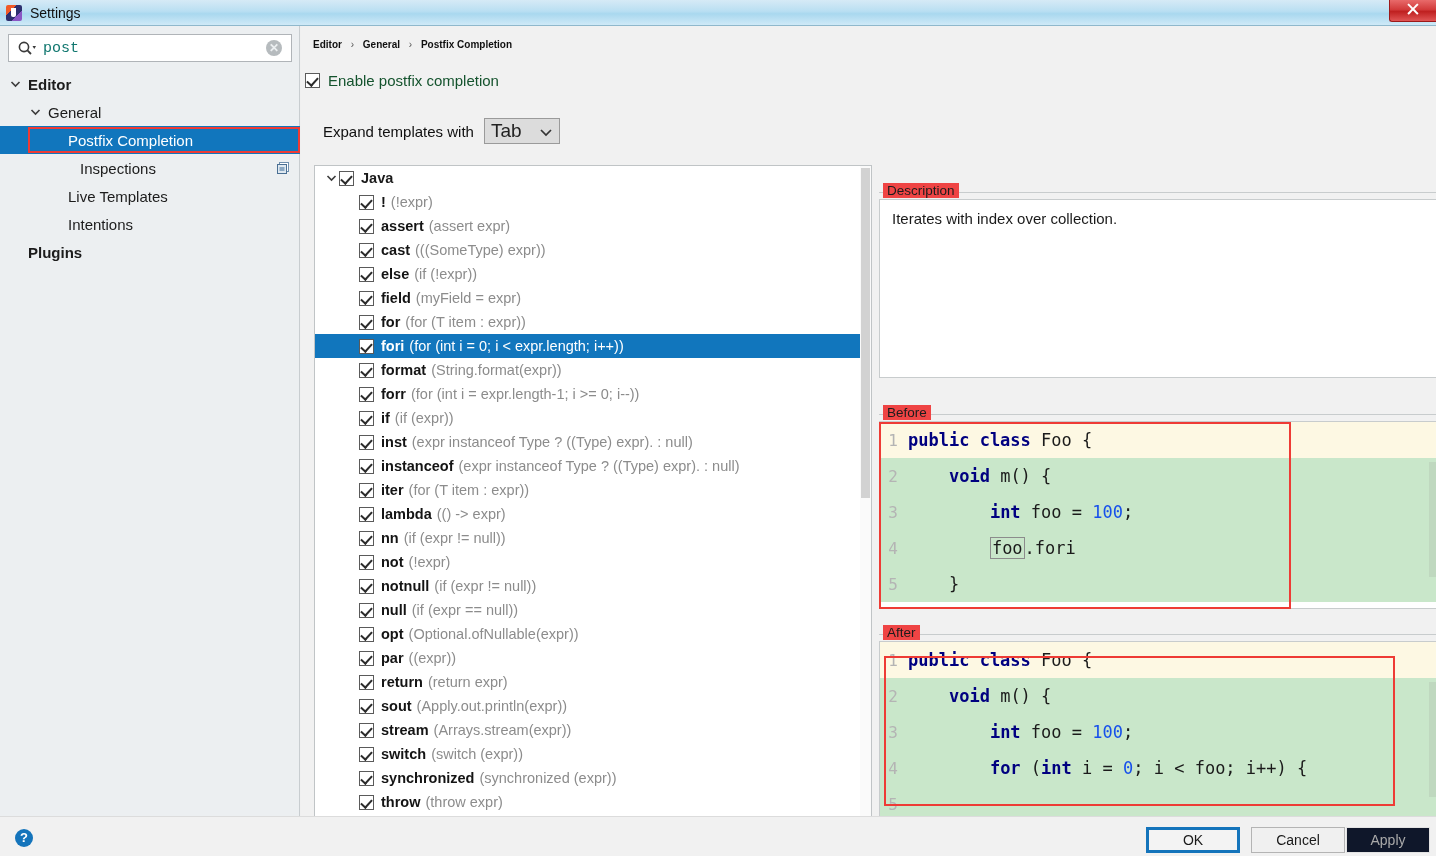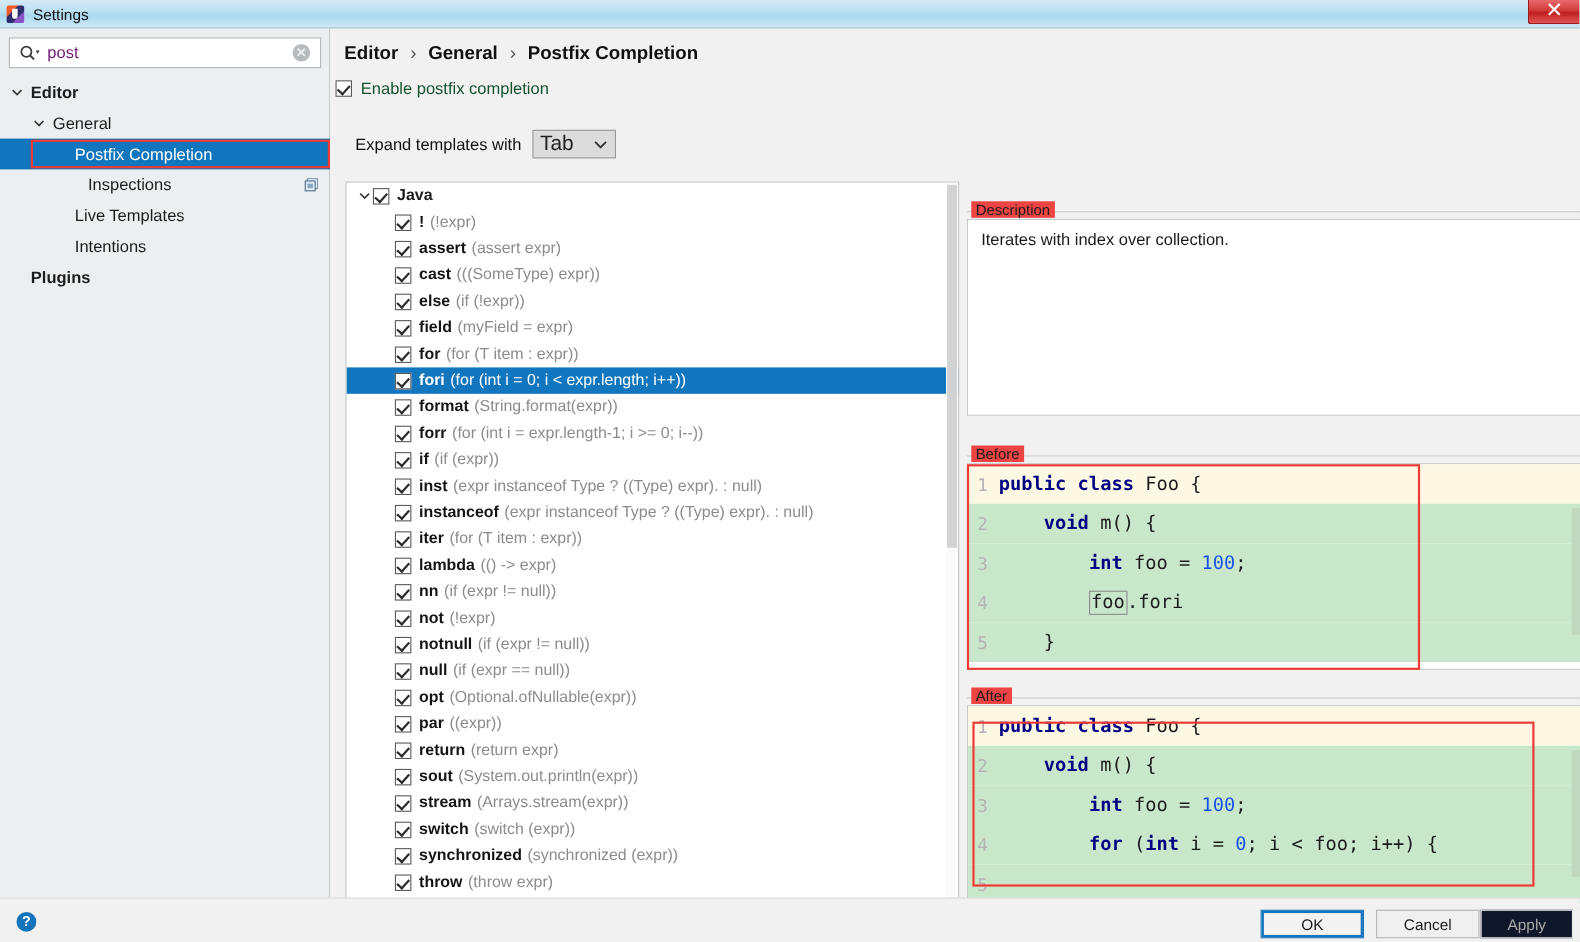--- a/index.html
+++ b/index.html
@@ -44,21 +44,21 @@
   }
   #search-box {
     position: absolute; left: 8px; top: 8px; width: 284px; height: 28px;
     background: #ffffff; border: 1px solid #b0b4b8;
     display: flex; align-items: center;
   }
   #search-icon { width: 22px; margin-left: 8px; flex: none; color: #4a4a4a; }
   #search-icon svg { display: block; }
   #search-input {
     border: none; outline: none; flex: 1; font-size: 15px;
-    color: #701a75; font-family: Liberation Sans, sans-serif;
+    color: #0f766e; font-family: Liberation Mono, monospace;
     background: transparent; padding: 0 4px;
   }
   #search-clear {
     width: 16px; height: 16px; border-radius: 50%; background: #b6bbbe;
     margin-right: 9px; flex: none; color: #eceff1; font-size: 12px;
     line-height: 16px; text-align: center; font-weight: bold;
   }
 
   .tree-row {
     position: relative; height: 28px; display: flex; align-items: center;
@@ -77,21 +77,21 @@
   .row-side-icon {
     position: absolute; right: 10px; top: 7px; width: 14px; height: 14px;
   }
 
   
   #right-panel {
     position: absolute; left: 301px; top: 26px; width: 1135px; height: 790px;
     background: #f1f1f1;
   }
   #breadcrumb {
-    position: absolute; left: 12px; top: 13px; font-size: 17px;
+    position: absolute; left: 12px; top: 13px; font-size: 10px;
     font-weight: bold; color: #101010;
   }
   #breadcrumb .sep { font-weight: normal; color: #555; margin: 0 6px; }
 
   #enable-row {
     position: absolute; left: 4px; top: 46px; display: flex; align-items: center;
     font-size: 15px; color: #14532d;
   }
   #expand-row {
     position: absolute; left: 22px; top: 92px; display: flex; align-items: center;
@@ -448,21 +448,21 @@
         <div class="tpl-row">
           <span class="indent"></span>
           <span class="cb checked"></span>
           <span class="tpl-name">return</span>
           <span class="tpl-desc">(return expr)</span>
         </div>
         <div class="tpl-row">
           <span class="indent"></span>
           <span class="cb checked"></span>
           <span class="tpl-name">sout</span>
-          <span class="tpl-desc">(System.out.println(expr))</span>
+          <span class="tpl-desc">(Apply.out.println(expr))</span>
         </div>
         <div class="tpl-row">
           <span class="indent"></span>
           <span class="cb checked"></span>
           <span class="tpl-name">stream</span>
           <span class="tpl-desc">(Arrays.stream(expr))</span>
         </div>
         <div class="tpl-row">
           <span class="indent"></span>
           <span class="cb checked"></span>

